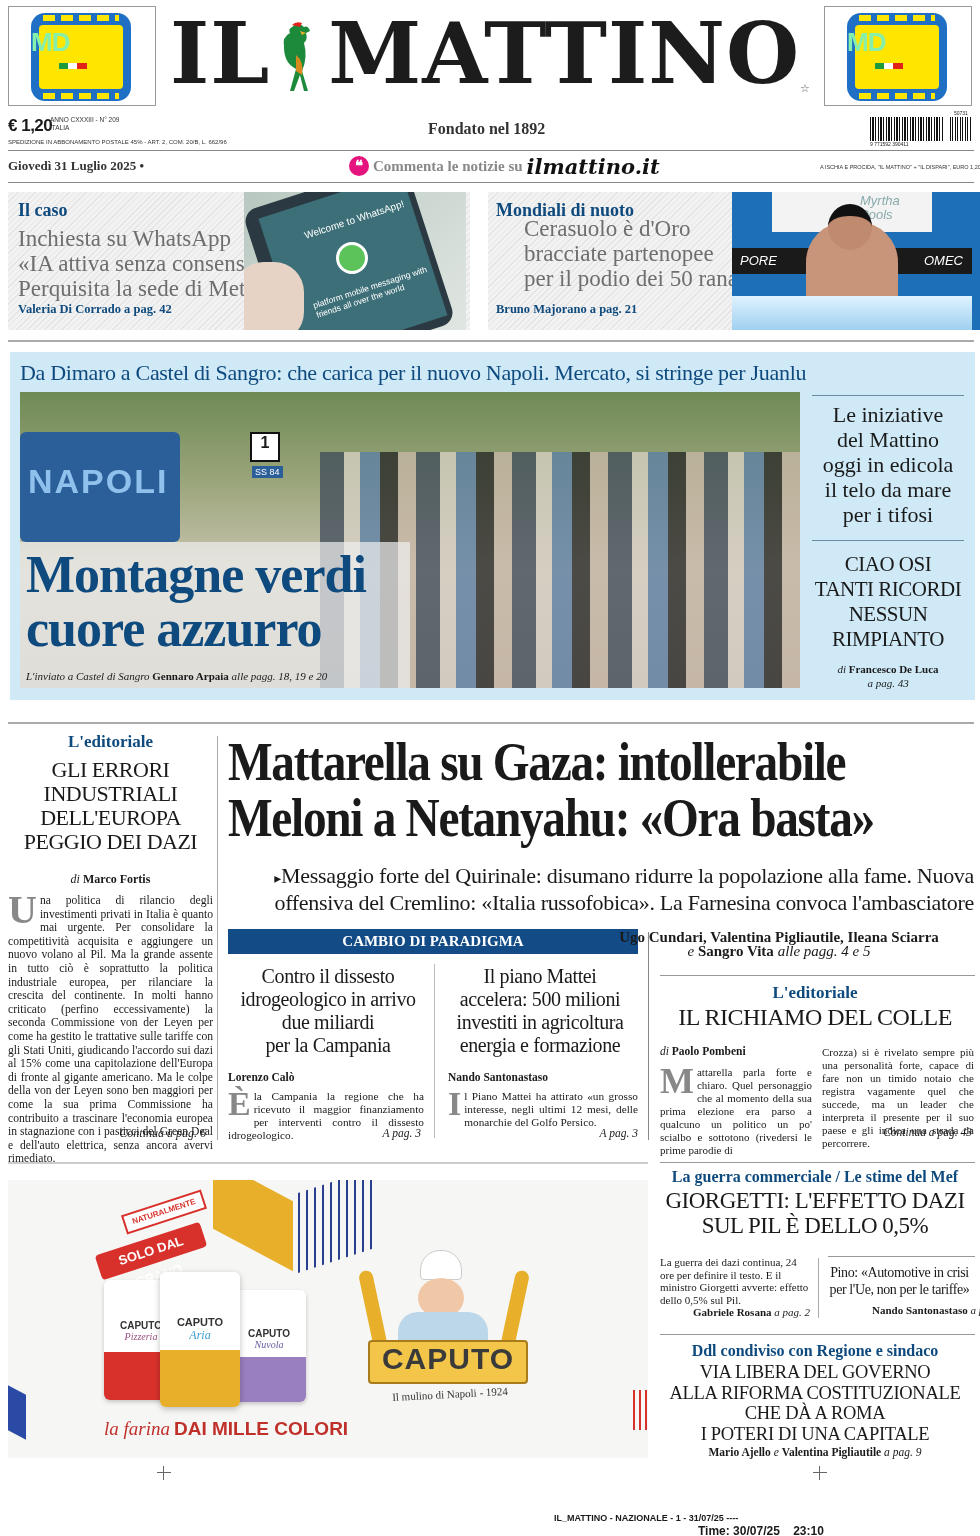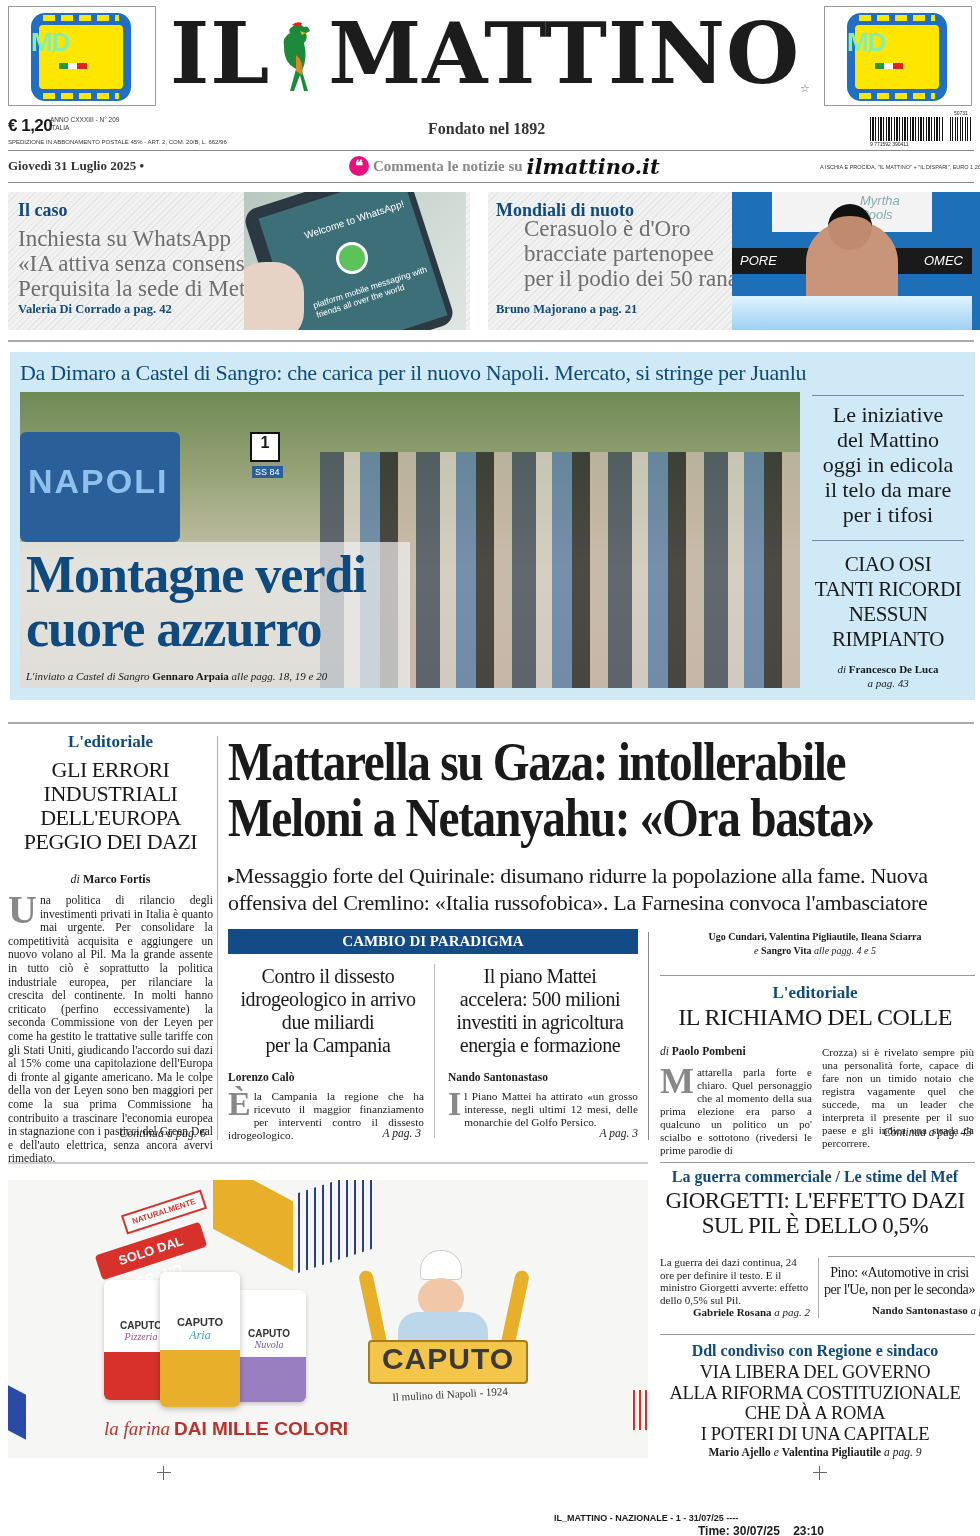--- a/index.html
+++ b/index.html
@@ -27,21 +27,21 @@
   .teaser .kicker { font-size: 18px; font-weight: bold; color: #0f4a7e; }
   .teaser .hl { font-size: 23px; color: #6e6e6e; line-height: 25px; font-family: "Liberation Serif", serif; }
   .teaser .by { font-size: 12.5px; font-weight: bold; color: #0f4a7e; }
 
   .photo { overflow: hidden; }
 
   .napoli-band { left: 10px; top: 352px; width: 965px; height: 348px; background: #cfe9f7; }
   .napoli-title { font-size: 22px; color: #0f4a7e; font-family: "Liberation Serif", serif; letter-spacing: -0.3px; }
 
   .headline-main { font-size: 50px; font-weight: bold; line-height: 52px; letter-spacing: -1.5px; font-family: "Liberation Serif", serif; transform: scaleX(0.86); transform-origin: left top; white-space: nowrap; }
-  .sub-main { font-size: 22px; line-height: 24px; letter-spacing: -0.3px; }
+  .sub-main { font-size: 22px; line-height: 24px; letter-spacing: -0.3px; text-align: right; }
 
   .body-text { font-size: 11.6px; line-height: 13.6px; text-align: justify; }
   .dropcap { float: left; font-size: 40px; line-height: 30px; color: #888; font-weight: bold; margin: 1px 3px 0 0; }
 
   .paradigm { left: 228px; top: 929px; width: 410px; height: 25px; background: #134b86; color: #fff; font-weight: bold; font-size: 15px; line-height: 25px; text-align: center; }
 
   .cross { position: absolute; width: 14px; height: 14px; }
   .cross::before, .cross::after { content: ""; position: absolute; background: #666; }
   .cross::before { left: 6px; top: 0; width: 1px; height: 14px; }
   .cross::after { left: 0; top: 6px; width: 14px; height: 1px; }
@@ -246,21 +246,21 @@
   <div>energia e formazione</div>
 </div>
 <div class="abs" style="left:448px;top:1071px;font-size:11.5px;font-weight:bold;">Nando Santonastaso</div>
 <div class="abs body-text" style="left:448px;top:1090px;width:190px;font-size:11.3px;line-height:13px;">
   <span class="dropcap" style="font-size:34px;line-height:26px;">I</span><span>l Piano Mattei ha attirato «un grosso interesse, negli ultimi 12 mesi, delle monarchie del Golfo Persico.</span>
 </div>
 <div class="abs" style="left:448px;top:1127px;width:190px;text-align:right;font-size:11.5px;font-style:italic;">A pag. 3</div>
 
 <div class="abs" style="left:648px;top:932px;width:1px;height:208px;background:#888;"></div>
 
-<div class="abs center" style="left:655px;top:930px;width:320px;font-size:10px;line-height:14px;">
+<div class="abs center" style="left:619px;top:930px;width:320px;font-size:15px;line-height:14px;">
   <div style="font-weight:bold;">Ugo Cundari, Valentina Pigliautile, Ileana Sciarra</div>
   <div><i>e</i> <b>Sangro Vita</b> <i>alle pagg. 4 e 5</i></div>
 </div>
 <div class="hr" style="left:660px;top:975px;width:315px;background:#999;"></div>
 
 <div class="abs center" style="left:655px;top:983px;width:320px;">
   <div class="blue" style="font-size:17px;font-weight:bold;">L'editoriale</div>
   <div style="font-size:24px;margin-top:1px;letter-spacing:-0.5px;">IL RICHIAMO DEL COLLE</div>
 </div>
 <div class="abs" style="left:660px;top:1045px;font-size:11.5px;"><i>di</i> <b>Paolo Pombeni</b></div>
@@ -328,21 +328,21 @@
   </div>
 </div>
 <div class="abs body-text" style="left:660px;top:1256px;width:150px;font-size:11px;line-height:12.5px;text-align:left;">
   <div>La guerra dei dazi continua, 24 ore per definire il testo. E il ministro Giorgetti avverte: effetto dello 0,5% sul Pil.</div>
   <div style="text-align:right;"><b>Gabriele Rosana</b> <i>a pag. 2</i></div>
 </div>
 <div class="abs" style="left:818px;top:1258px;width:1px;height:60px;background:#aaa;"></div>
 <div class="hr" style="left:828px;top:1256px;width:147px;background:#999;"></div>
 <div class="abs center" style="left:822px;top:1264px;width:155px;font-size:14px;line-height:17px;letter-spacing:-0.4px;">
   <div>Pino: «Automotive in crisi</div>
-  <div>per l'Ue, non per le seconda»</div>
+  <div>per l'Ue, non per le tariffe»</div>
 </div>
 <div class="abs" style="left:872px;top:1304px;font-size:11px;white-space:nowrap;"><b>Nando Santonastaso</b> <i>a pag. 2</i></div>
 
 <div class="hr" style="left:660px;top:1334px;width:315px;background:#999;"></div>
 
 <div class="abs center" style="left:655px;top:1342px;width:320px;">
   <div class="blue" style="font-size:16px;font-weight:bold;">Ddl condiviso con Regione e sindaco</div>
   <div style="font-size:18.5px;line-height:20.5px;margin-top:2px;letter-spacing:-0.3px;">
     <div>VIA LIBERA DEL GOVERNO</div>
     <div>ALLA RIFORMA COSTITUZIONALE</div>

